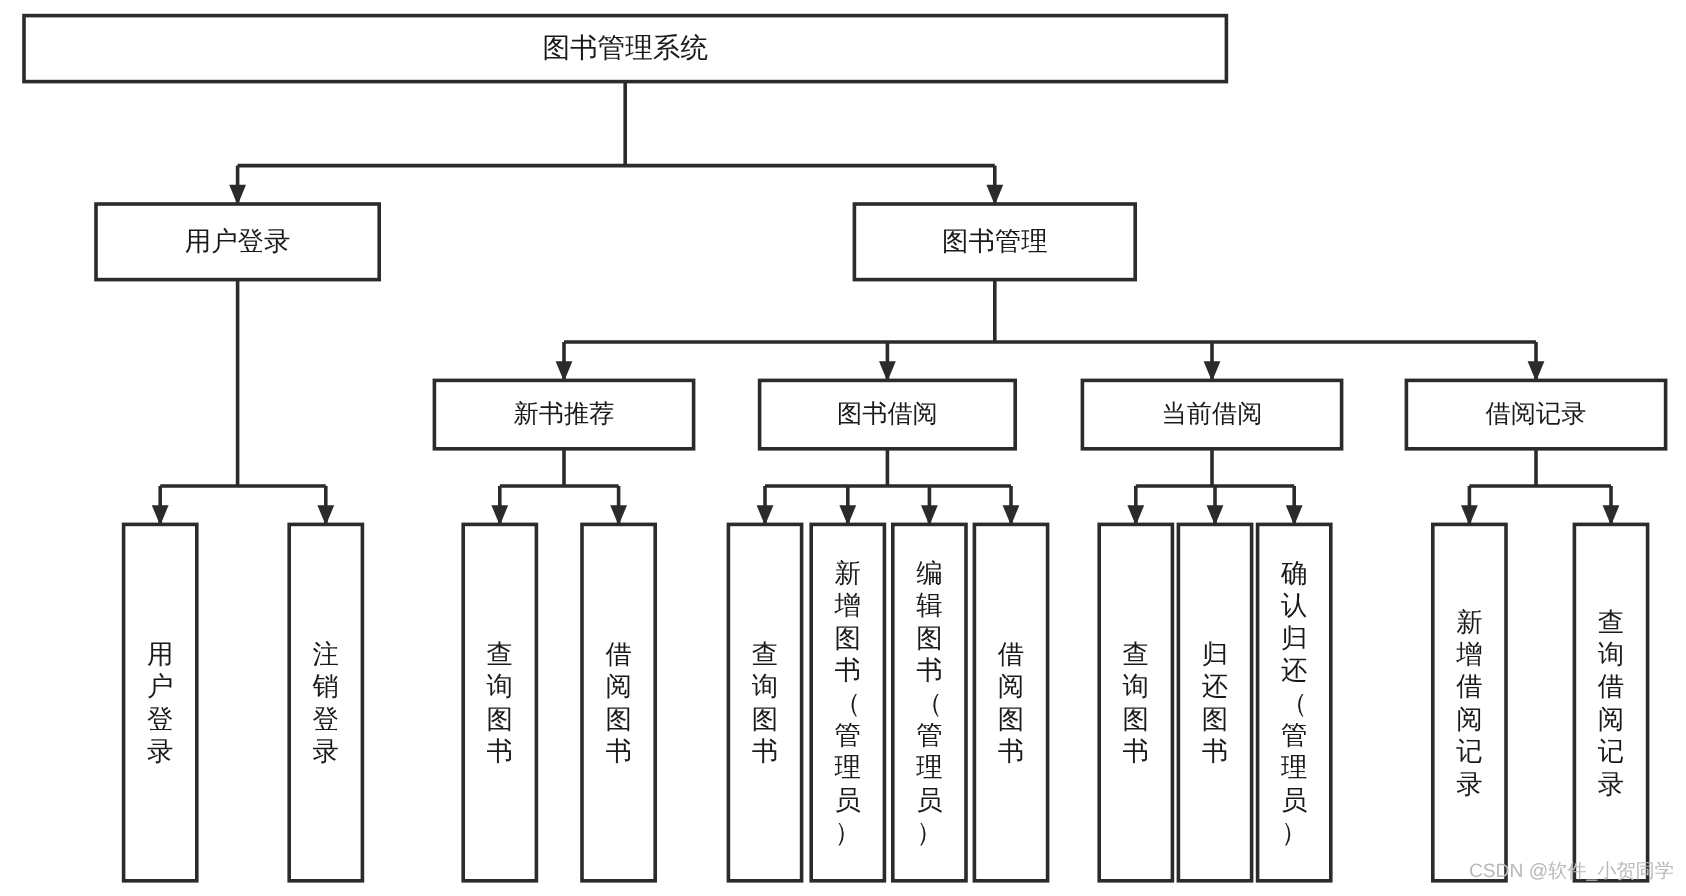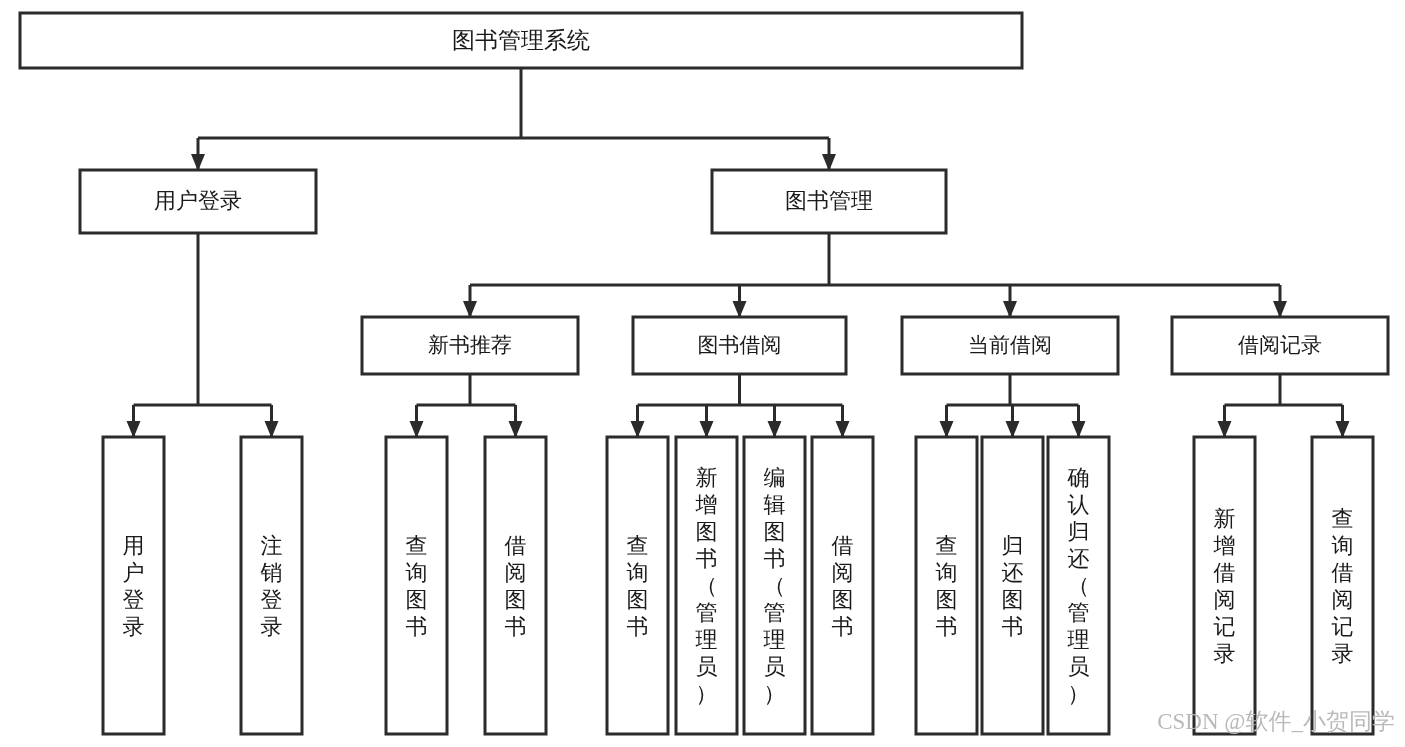--- a/index.html
+++ b/index.html
@@ -18,22 +18,22 @@
     fill:#1a1a1a;
     text-anchor:middle;
     dominant-baseline:middle;
   }
   .lvl0-label{font-size:23px;}
   .lvl1-label{font-size:22px;}
   .lvl2-label{font-size:21px;}
   .watermark{
     position:absolute;
     right:10px;bottom:6px;
-    font-family:Liberation Serif, serif;
-    font-size:23px;
+    font-family:Liberation Sans, sans-serif;
+    font-size:16px;
     color:#b9b9b9;
     white-space:nowrap;
     pointer-events:none;
   }
 </style>
 </head>
 <body>
 
 <div id="diagram-root">
   <svg id="tree" viewBox="0 0 1405 747">

